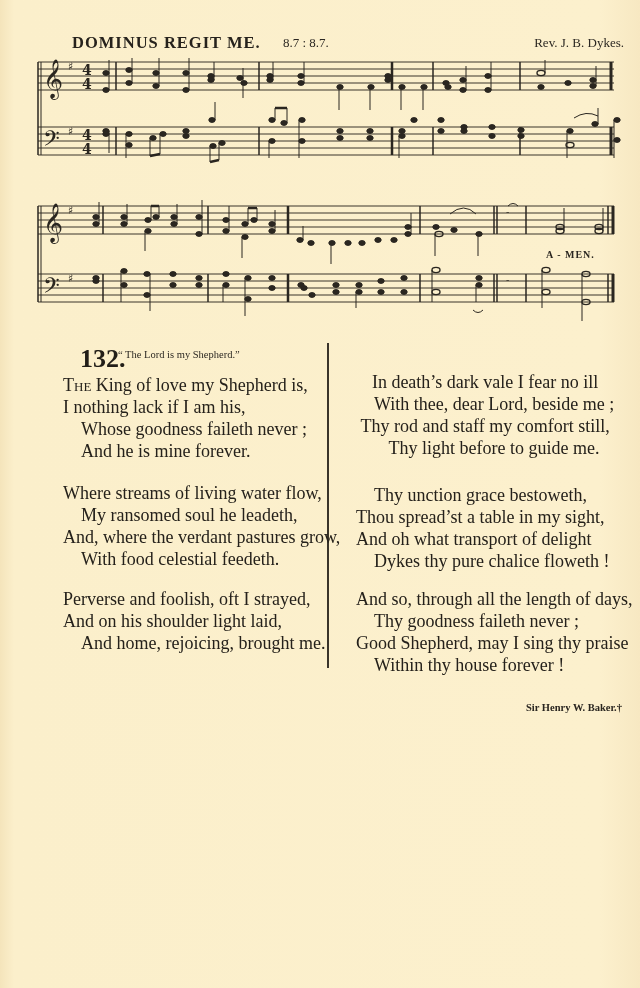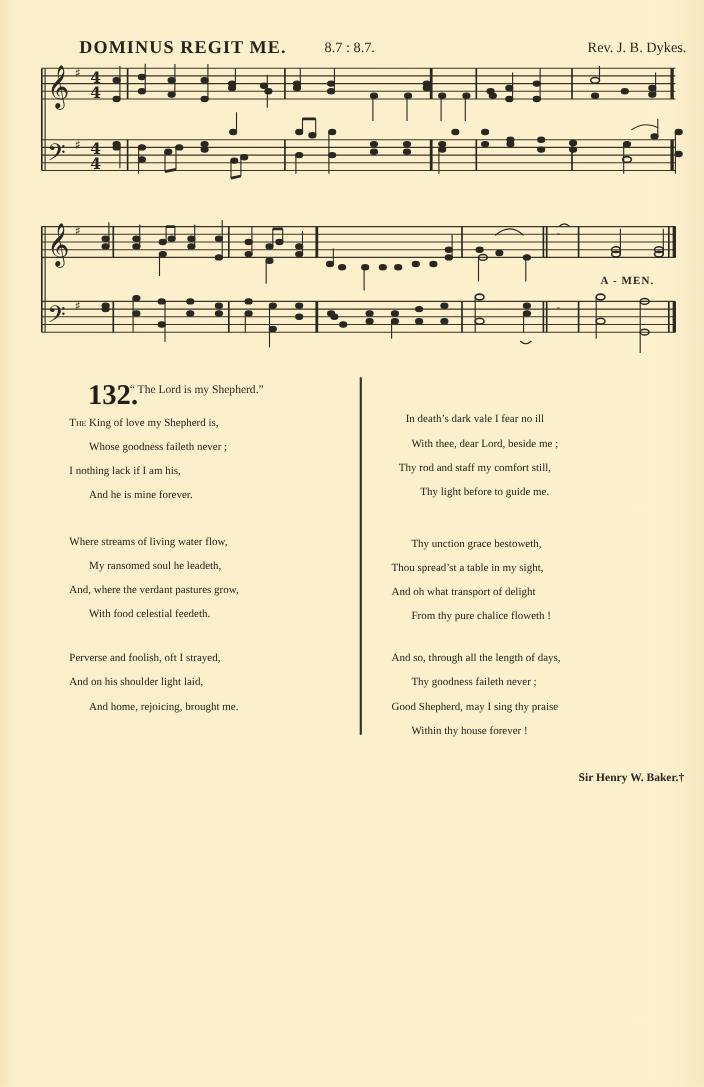--- a/index.html
+++ b/index.html
@@ -7,30 +7,30 @@
     width:640px; height:988px; overflow:hidden;
     background:#fbefc9;
     font-family:"Liberation Serif","DejaVu Serif",serif;
     color:#2a2620;
     position:relative;
   }
   .page { position:absolute; left:0; top:0; width:640px; height:988px;
     background: linear-gradient(90deg, #f4e4bb 0px, #fbefcb 14px, #fcf0cd 600px, #f7e8c2 640px); }
   .tune-header { position:absolute; top:30px; left:60px; right:16px; height:24px; }
   .tune-name { position:absolute; left:0; top:3px; font-size:16.5px; font-weight:bold; letter-spacing:1px; font-family:"Liberation Serif",serif; color:#26221c;margin-left:12px; }
-  .tune-meter { position:absolute; left:235px; top:5px; font-size:13px; color:#2c2822; }
+  .tune-meter { position:absolute; left:223px; top:5px; font-size:13px; color:#2c2822; }
   .composer { position:absolute; right:0; top:5px; font-size:13px; color:#2c2822;text-align:right; }
 
   .system { position:absolute; left:36px; }
   .system svg { display:block; }
 
   .hymn-number { position:absolute; left:40px; top:344px; font-size:26px; font-weight:bold; letter-spacing:0px; color:#221e18; font-family:"Liberation Serif",serif;margin-left:40px; }
   .hymn-subtitle { position:absolute; left:118px; top:349px; font-size:10.5px; color:#2c2822; }
 
-  .col { position:absolute; font-size:10px; line-height:22px; color:#25211b; }
+  .col { position:absolute; font-size:18px; line-height:22px; color:#25211b; }
   .col-left { left:63px; }
   .col-right { left:356px; }
   .line { display:block; white-space:nowrap; }
   .line.indent { padding-left:18px; }
   .smallcaps { font-variant:small-caps; }
 
   .divider { position:absolute; left:327px; top:343px; width:1.5px; height:325px; background:#3a342a; }
 
   .author { position:absolute; right:18px; top:702px; font-size:10.5px; font-weight:bold; color:#2a2620;padding-left:44px; }
 </style>
@@ -353,22 +353,22 @@
     </svg>
   </div>
 
   <div class="hymn-number">132.</div>
   <div class="hymn-subtitle">“ The Lord is my Shepherd.”</div>
 
   <div class="divider"></div>
 
   <div class="col col-left" style="top:374px;">
     <span class="line"><span class="smallcaps">The</span><span> King of love my Shepherd is,</span></span>
+    <span class="line">I nothing lack if I am his,</span>
     <span class="line indent">Whose goodness faileth never ;</span>
-    <span class="line">I nothing lack if I am his,</span>
     <span class="line indent">And he is mine forever.</span>
   </div>
 
   <div class="col col-left" style="top:482px;">
     <span class="line">Where streams of living water flow,</span>
     <span class="line indent">My ransomed soul he leadeth,</span>
     <span class="line">And, where the verdant pastures grow,</span>
     <span class="line indent">With food celestial feedeth.</span>
   </div>
 
@@ -382,21 +382,21 @@
     <span class="line">In death’s dark vale I fear no ill</span>
     <span class="line indent">With thee, dear Lord, beside me ;</span>
     <span class="line">Thy rod and staff my comfort still,</span>
     <span class="line indent">Thy light before to guide me.</span>
   </div>
 
   <div class="col col-right" style="top:484px;">
     <span class="line indent">Thy unction grace bestoweth,</span>
     <span class="line">Thou spread’st a table in my sight,</span>
     <span class="line">And oh what transport of delight</span>
-    <span class="line indent">From thy pure chalice floweth !</span>
+    <span class="line indent">Dykes thy pure chalice floweth !</span>
   </div>
 
   <div class="col col-right" style="top:588px;">
     <span class="line">And so, through all the length of days,</span>
     <span class="line indent">Thy goodness faileth never ;</span>
     <span class="line">Good Shepherd, may I sing thy praise</span>
     <span class="line indent">Within thy house forever !</span>
   </div>
 
   <div class="author">Sir Henry W. Baker.†</div>

